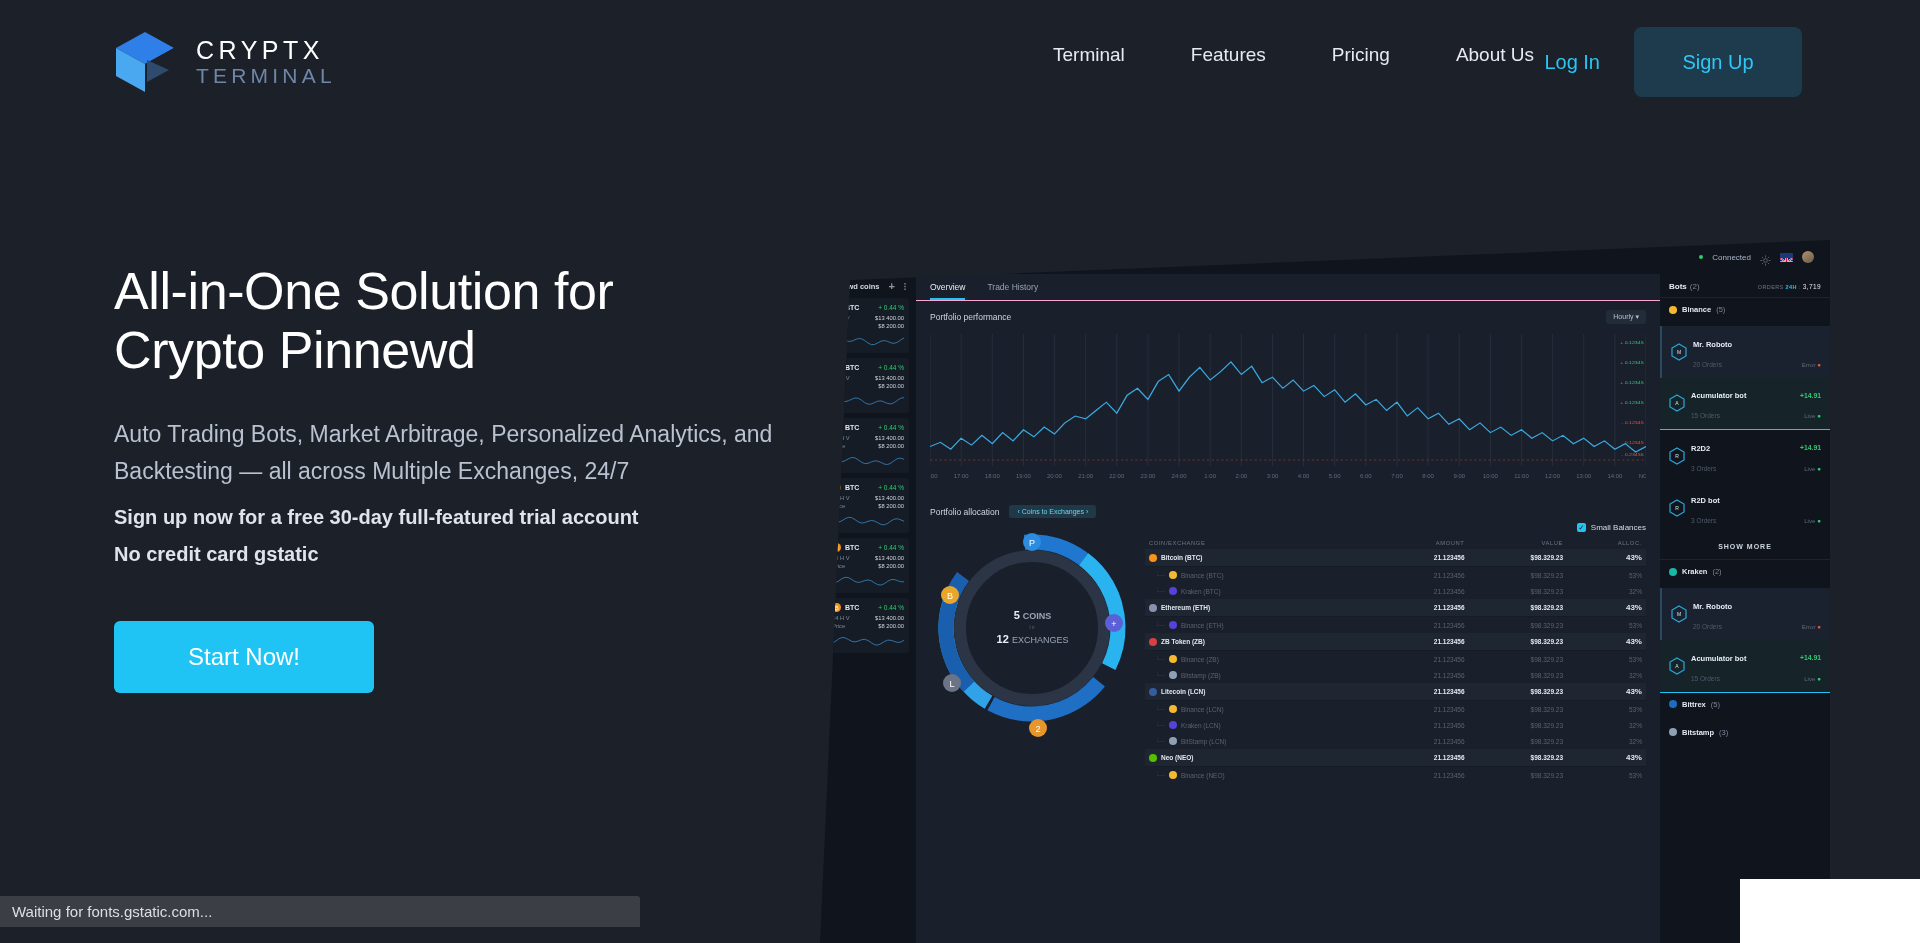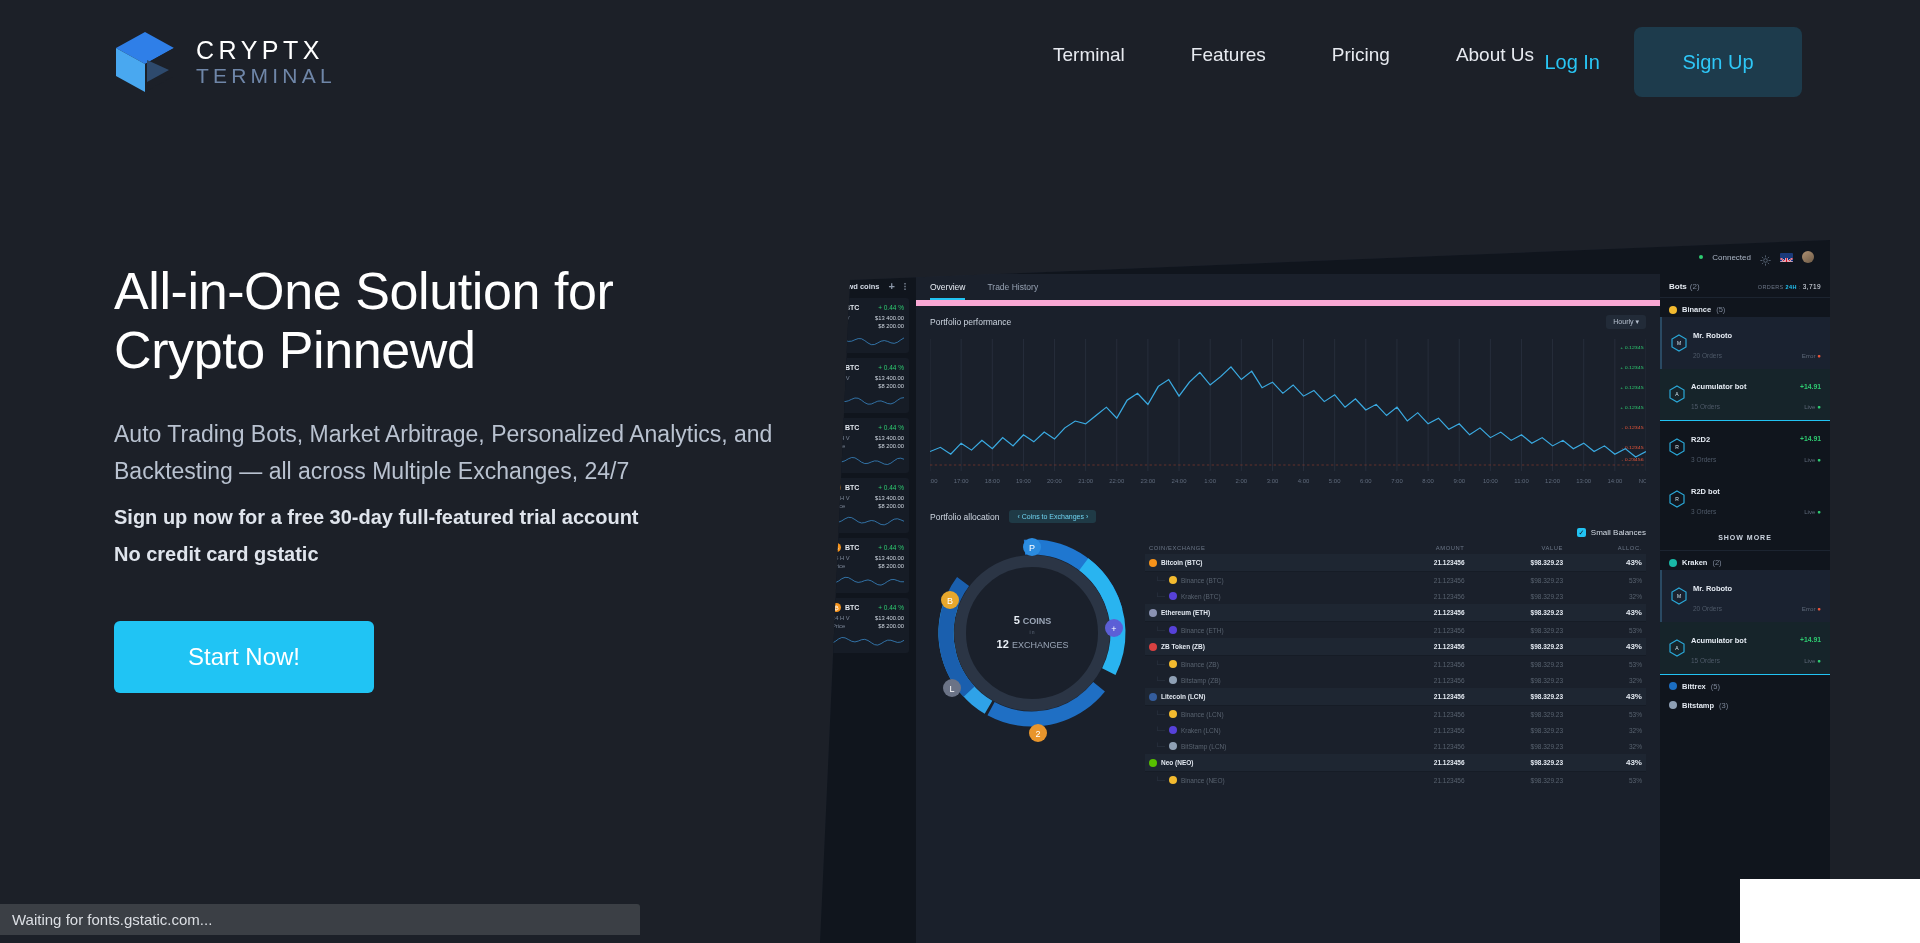--- a/index.html
+++ b/index.html
@@ -106,21 +106,21 @@
   .spark { width: 100%; height: 15px; margin-top: 3px; }
 
   
   .mock-main { position: absolute; left: 96px; top: 34px; right: 170px; bottom: 0; background: #1a202b; }
   .dash-head { display: flex; align-items: flex-start; padding: 10px 14px 0; }
   .dash-title { font-size: 15px; color: #e9edf3; font-weight: 400; }
   .bal-wrap { margin-left: auto; display: flex; align-items: flex-start; gap: 8px; }
   .usd-pill { background: #24303f; color: #76c6e8; font-size: 6.5px; padding: 2.5px 6px; border-radius: 3px; margin-top: 4px; letter-spacing: .3px;}
   .bal-num { font-size: 15px; color: #ffffff; }
   .bal-sub { font-size: 7px; color: #7e8a9b; text-align: right; margin-top: 1px; }
-  .ov-tabs { display: flex; gap: 22px; padding: 8px 14px 0; border-bottom: 6px solid #f9a8d4;}
+  .ov-tabs { display: flex; gap: 22px; padding: 8px 14px 0; border-bottom: 1px solid #f9a8d4;}
   .ov-tab { font-size: 8.5px; color: #97a2b3; padding-bottom: 6px; }
   .ov-tab.active { color: #e7ecf3; border-bottom: 2px solid #22c3f3; }
   .perf-head { display: flex; align-items: center; padding: 9px 14px 4px; }
   .perf-title { font-size: 8.5px; color: #cdd5e0; }
   .hourly-pill { margin-left: auto; background: #222b38; color: #b6c0cf; font-size: 7px; padding: 3px 7px; border-radius: 3px;}
   .chart-box { position: relative; margin: 0 14px; height: 170px; }
   .chart-box svg { width: 100%; height: 100%; display: block; }
   .alloc-head { display: flex; align-items: center; padding: 7px 14px 5px; }
   .alloc-title { font-size: 8.5px; color: #cdd5e0; }
   .c2e-pill { background: #1f3a46; color: #6fd3f0; font-size: 7px; padding: 3px 8px; border-radius: 3px; margin-left: 10px;}
@@ -151,40 +151,40 @@
   .mini-icon { width: 8px; height: 8px; border-radius: 50%; flex: 0 0 auto; }
 
   
   .bots { position: absolute; right: 0; top: 34px; width: 170px; bottom: 0; background: #10151d; }
   .bots-head { display: flex; align-items: baseline; padding: 8px 9px 6px; border-bottom: 1px solid #1c2430;}
   .bots-head .t { font-size: 8px; color: #e5eaf1; font-weight: bold; }
   .bots-head .n { font-size: 8px; color: #7d8799; margin-left: 3px;}
   .bots-head .ord { margin-left: auto; font-size: 5.5px; color: #6c7687; letter-spacing: .4px;}
   .bots-head .ord b { color: #22c3f3; }
   .bots-head .ord i { font-style: normal; color: #dfe5ee; font-size: 6.5px;}
-  .ex-head { display: flex; align-items: center; gap: 5px; padding: 7px 9px 3px; }
+  .ex-head { display: flex; align-items: center; gap: 5px; padding: 7px 9px 12px; }
   .ex-head .nm { font-size: 7.5px; color: #e2e8f0; font-weight: bold; }
   .ex-head .ct { font-size: 7.5px; color: #7d8799; }
   .bot-row { display: flex; align-items: center; gap: 6px; padding: 5px 9px; position: relative; }
   .bot-row.err { background: #1a2230; border-left: 2px solid #2a4a63; }
   .bot-row.live { background: #16242a; border-bottom: 1px solid #22c3f3; }
   .hexi { width: 16px; height: 18px; flex: 0 0 auto; position: relative; }
   .bot-txt { line-height: 1.25; }
   .bot-nm { font-size: 7.5px; color: #e6ecf4; font-weight: bold; }
   .bot-or { font-size: 6.5px; color: #4f5a69; }
   .bot-rt { margin-left: auto; text-align: right; line-height: 1.3; }
   .bot-pct { font-size: 6.8px; color: #2ecc71; font-weight: bold; }
   .bot-st { font-size: 6.2px; color: #5d6878; }
   .bot-st .gd { color: #2ecc71; }
   .bot-st .rd { color: #e8553a; }
   .show-more { text-align: center; font-size: 7px; color: #cdd5e1; letter-spacing: 1px; padding: 10px 0 9px; border-bottom: 1px solid #1c2430; font-weight: bold;}
 
   
   .statusbar {
-    position: absolute; left: 0; bottom: 8px; width: 640px; height: 31px;
+    position: absolute; left: 0; bottom: 16px; width: 640px; height: 31px;
     background: #3b3f45; color: #dcdfe4; font-size: 15px;
     display: flex; align-items: center; padding-left: 12px;
     border-top-right-radius: 3px;
   }
   .white-corner {
     position: absolute; right: 0; bottom: 0; width: 180px; height: 64px; background: #ffffff;
   }
 </style>
 </head>
 <body>

